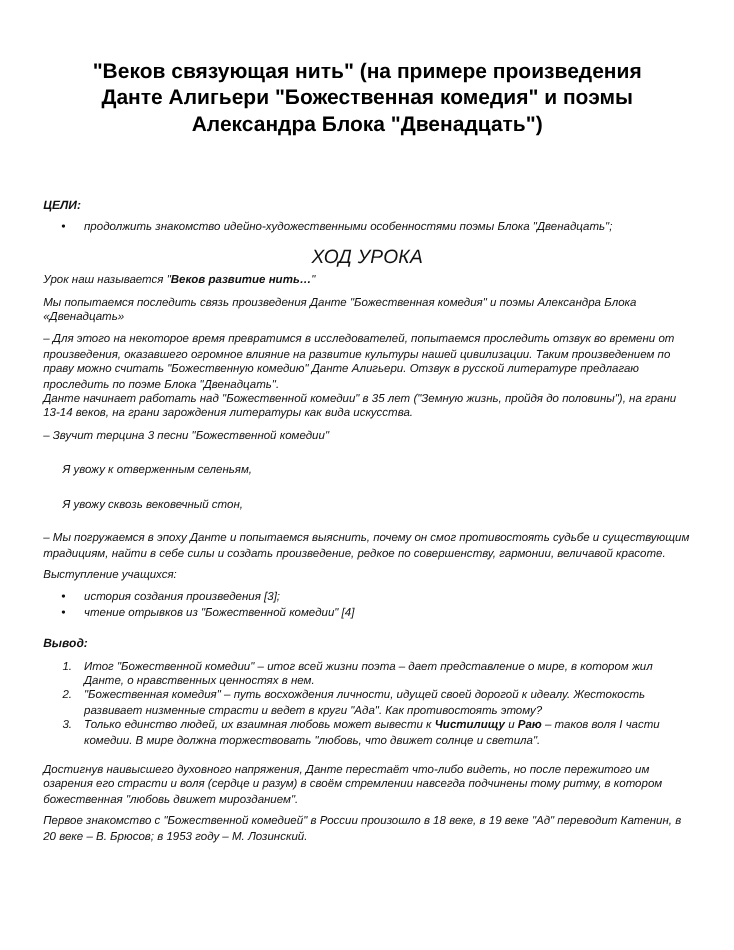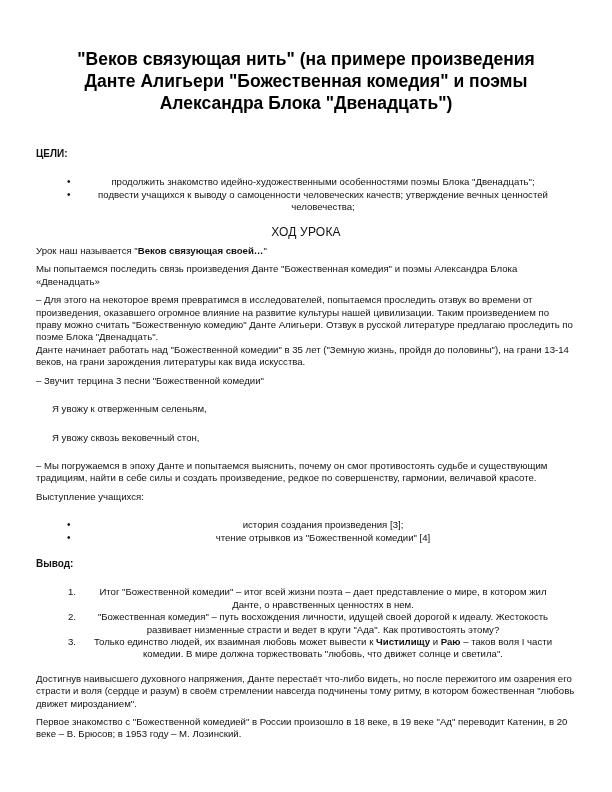--- a/index.html
+++ b/index.html
@@ -1,52 +1,51 @@
 <!DOCTYPE html>
 <html><head>
 <meta charset="utf-8">
 <style>
   html, body { margin: 0; padding: 0; background: #ffffff; }
   body { width: 612px; height: 792px; position: relative; overflow: hidden;
          font-family: "Liberation Sans", "DejaVu Sans", sans-serif; color: #111; }
   .page { position: absolute; left: 0; top: 0; width: 612px; height: 792px; }
   .title { position: absolute; left: 36px; top: 48px; width: 540px; text-align: center;
            font-weight: bold; font-size: 17.5px; line-height: 22px; color: #000; }
-  .body { position: absolute; left: 36px; top: 148px; width: 540px; font-size: 9.6px; line-height: 12.4px; }
+  .body { position: absolute; left: 36px; top: 166px; width: 540px; font-size: 9.6px; line-height: 12.4px; font-style: italic; }
   .h-goals { font-weight: bold; font-size: 10px; margin: 0 0 6px 0; }
-  ul, ol { margin: 16px; padding: 0; text-align: center; }
+  ul, ol { margin: 0; padding: 0; }
   ul li, ol li { list-style: none; position: relative; padding-left: 34px; }
   ul li::before { content: "•"; position: absolute; left: 15px; top: 0; font-size: 10px; }
   ol li .num { position: absolute; left: 16px; top: 0; }
-  .center-h { text-align: center; font-size: 12px; margin: 12px 0 7px 0; letter-spacing: 0.2px; }
+  .center-h { text-align: center; font-size: 16px; margin: 12px 0 7px 0; letter-spacing: 0.2px; }
   p { margin: 0 0 6px 0; }
   .verse { margin: 16px; }
   .nomargin { margin: 0; }
   b { font-weight: bold; }
 </style>
 </head>
 <body>
 
 <div class="page">
   <div class="title">
     <div>"Веков связующая нить" (на примере произведения</div>
     <div>Данте Алигьери "Божественная комедия" и поэмы</div>
     <div>Александра Блока "Двенадцать")</div>
   </div>
 
   <div class="body">
     <div class="h-goals">ЦЕЛИ:</div>
     <ul style="margin-bottom:4px;">
       <li>продолжить знакомство идейно-художественными особенностями поэмы Блока "Двенадцать";</li>
-      <li>подвести учащихся к выводу о самоценности человеческих качеств; утверждение вечных ценностей человечества;</li>
     </ul>
 
     <div class="center-h">ХОД УРОКА</div>
 
-    <p><span>Урок наш называется "</span><b>Веков связующая своей…</b><span>"</span></p>
+    <p><span>Урок наш называется "</span><b>Веков развитие нить…</b><span>"</span></p>
     <p>Мы попытаемся последить связь произведения Данте "Божественная комедия" и поэмы Александра Блока «Двенадцать»</p>
     <p class="nomargin">– Для этого на некоторое время превратимся в исследователей, попытаемся проследить отзвук во времени от произведения, оказавшего огромное влияние на развитие культуры нашей цивилизации. Таким произведением по праву можно считать "Божественную комедию" Данте Алигьери. Отзвук в русской литературе предлагаю проследить по поэме Блока "Двенадцать".</p>
     <p>Данте начинает работать над "Божественной комедии" в 35 лет ("Земную жизнь, пройдя до половины"), на грани 13-14 веков, на грани зарождения литературы как вида искусства.</p>
     <p>– Звучит терцина 3 песни "Божественной комедии"</p>
     <div>
       <div class="verse">Я увожу к отверженным селеньям,</div>
       <div class="verse">Я увожу сквозь вековечный стон,</div>
     </div>
     <p>– Мы погружаемся в эпоху Данте и попытаемся выяснить, почему он смог противостоять судьбе и существующим традициям, найти в себе силы и создать произведение, редкое по совершенству, гармонии, величавой красоте.</p>
     <p>Выступление учащихся:</p>

